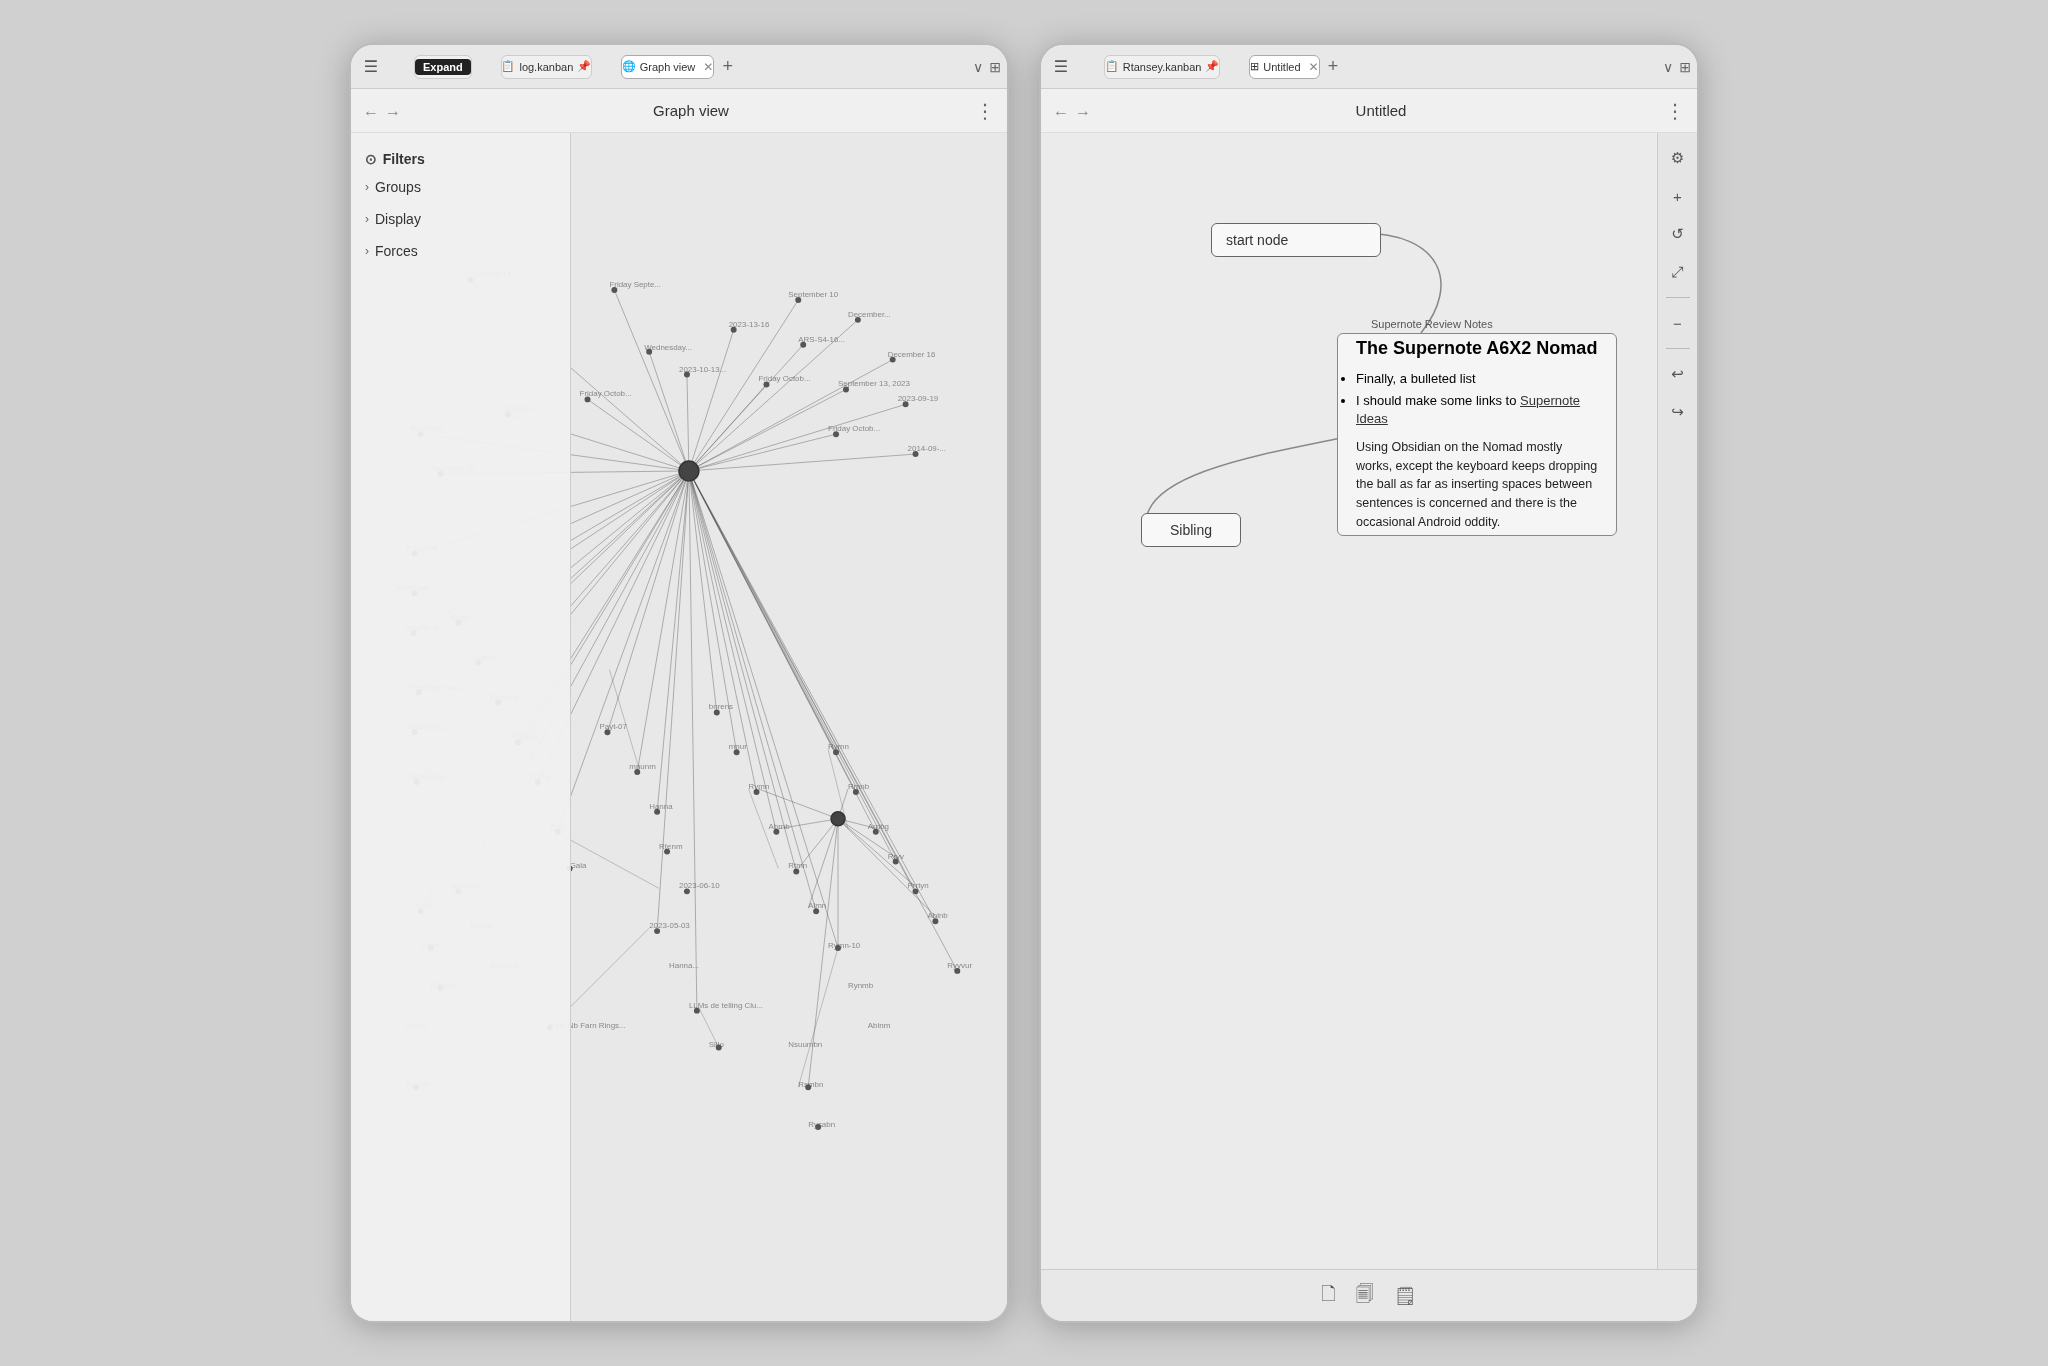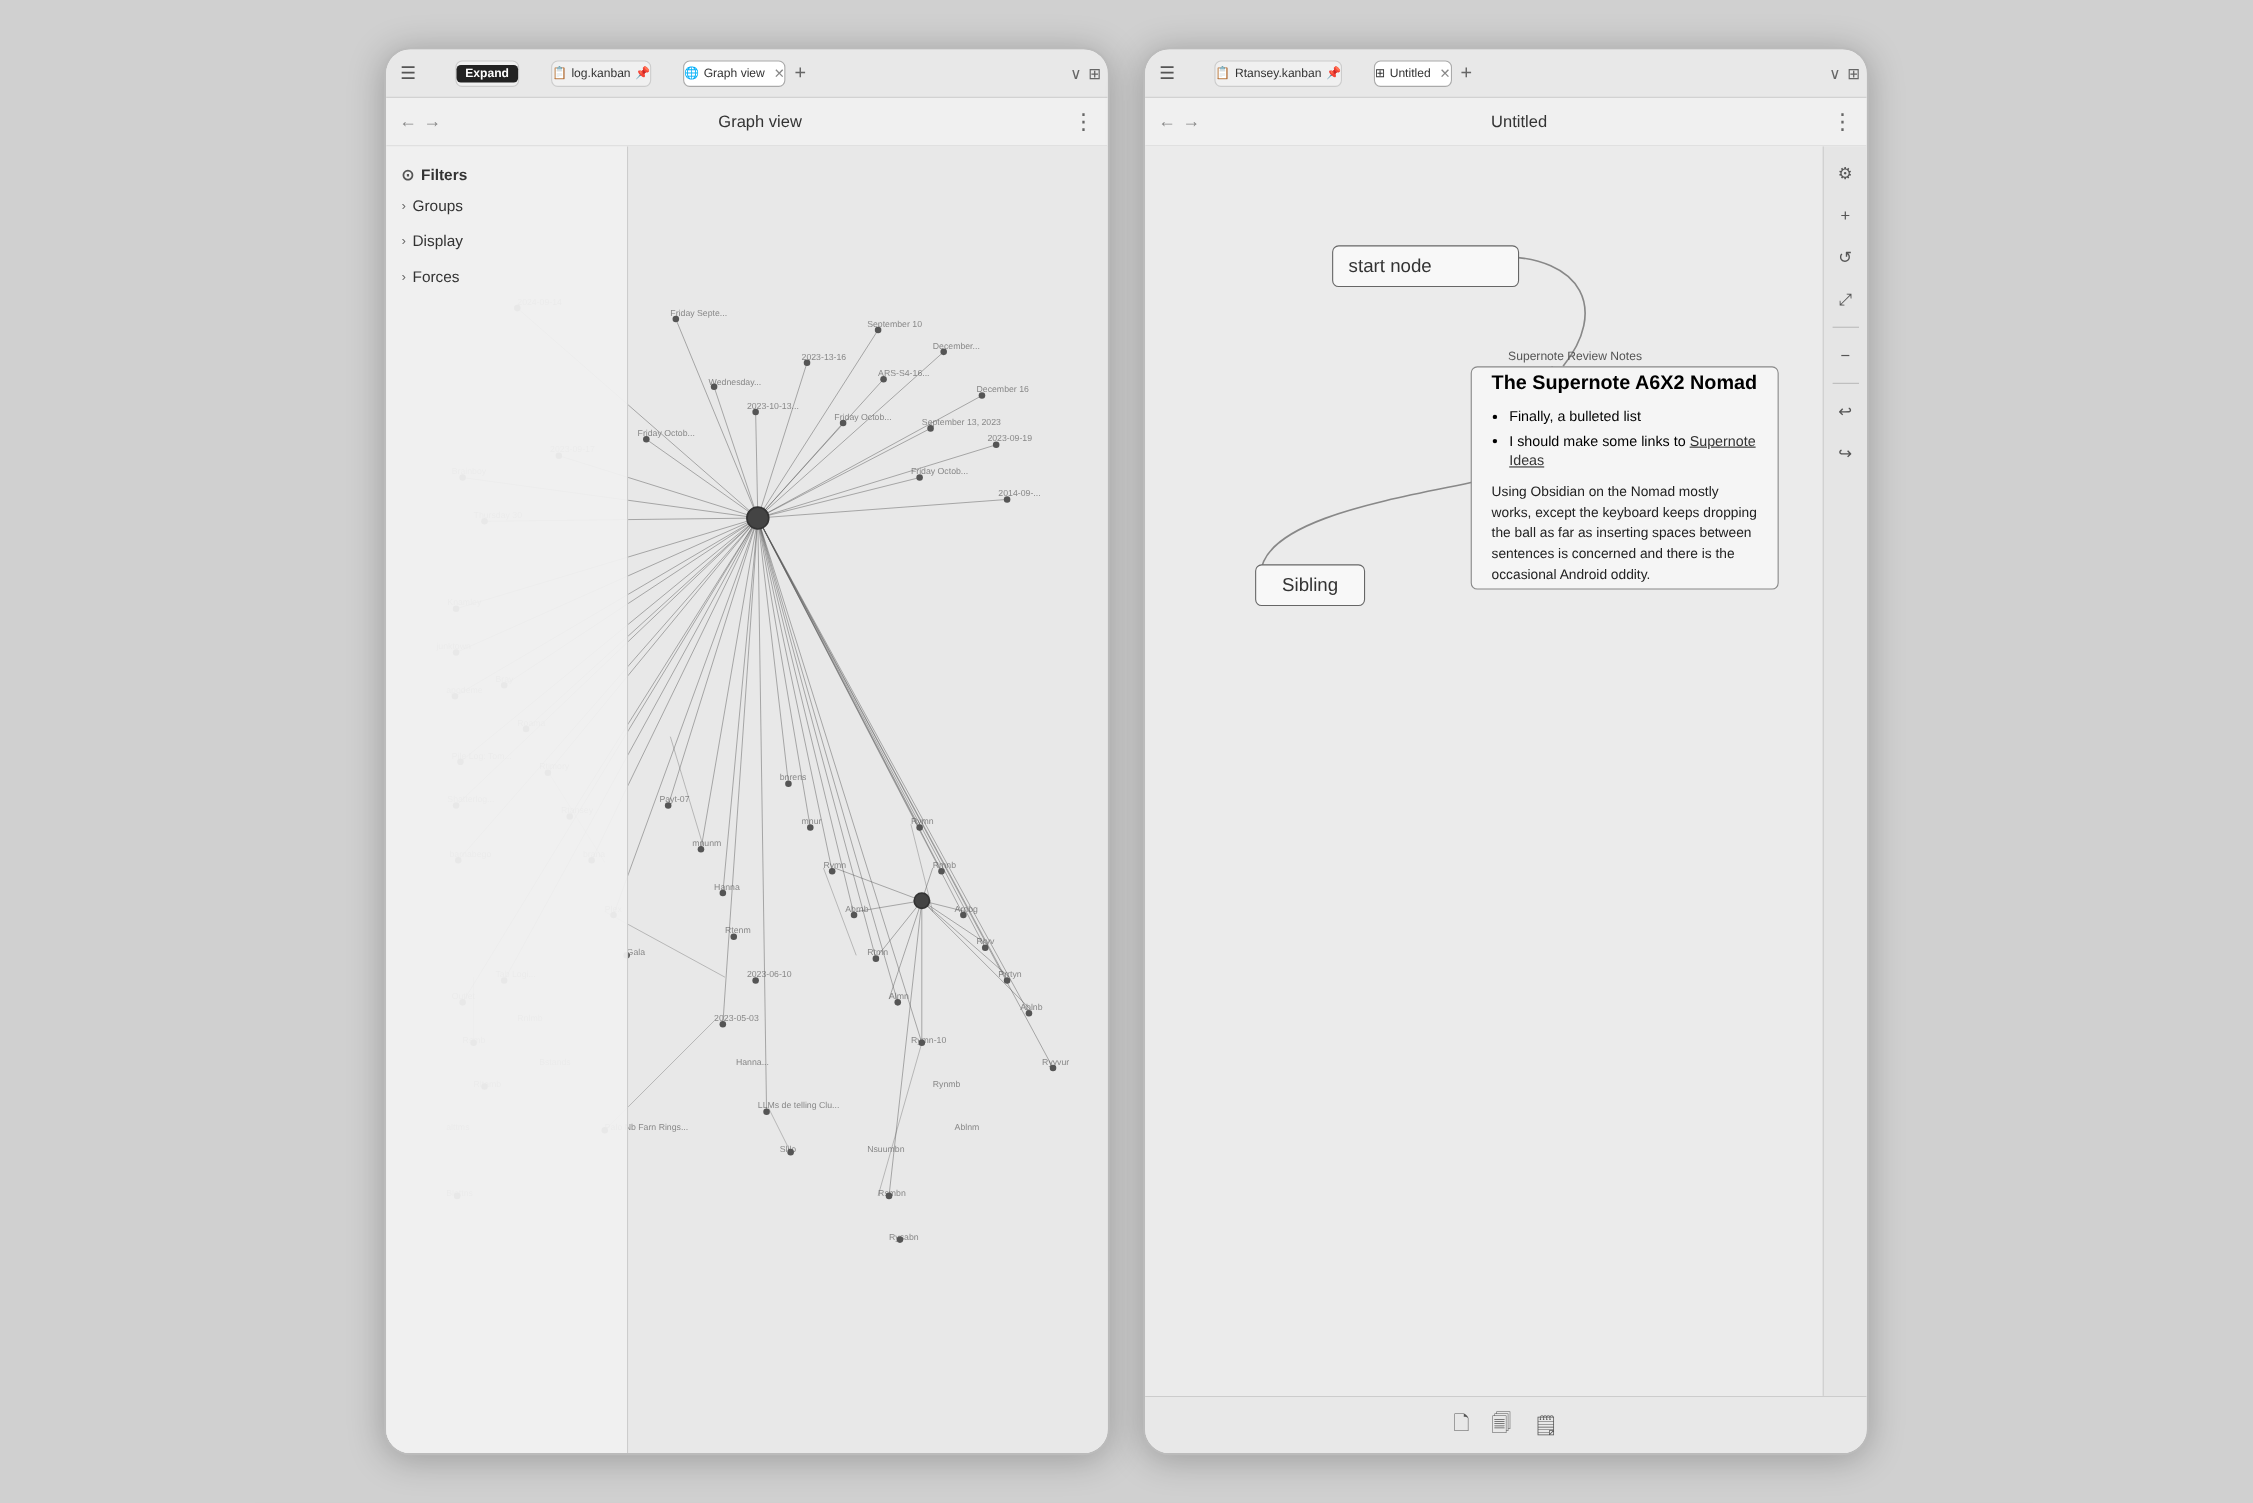--- a/index.html
+++ b/index.html
@@ -157,42 +157,41 @@
       height: 320px;
       margin-bottom: 0px;
     }
 
     .canvas-node {
       position: absolute;
       border: 1.5px solid #666;
       border-radius: 6px;
       background: #f8f8f8;
       padding: 8px 14px;
-      font-size: 17px;
+      font-size: 14px;
       color: #333;
       white-space: nowrap;
     }
 
     .note-card {
       position: absolute;
       border: 1.5px solid #888;
       border-radius: 6px;
       background: #f5f5f5;
       padding: 3px 18px;
       width: 280px;
       font-size: 13px;
     }
     .note-card h2 {
       font-size: 18px;
       font-weight: 700;
       margin-bottom: 10px;
       line-height: 1.3;
     }
     .note-card ul {
-      margin-left: 16px;
       margin-bottom: 10px;
     }
     .note-card li {
       margin-bottom: 3px;
       font-size: 13px;
       line-height: 1.4;
     }
     .note-card a {
       color: #333;
       text-decoration: underline;

